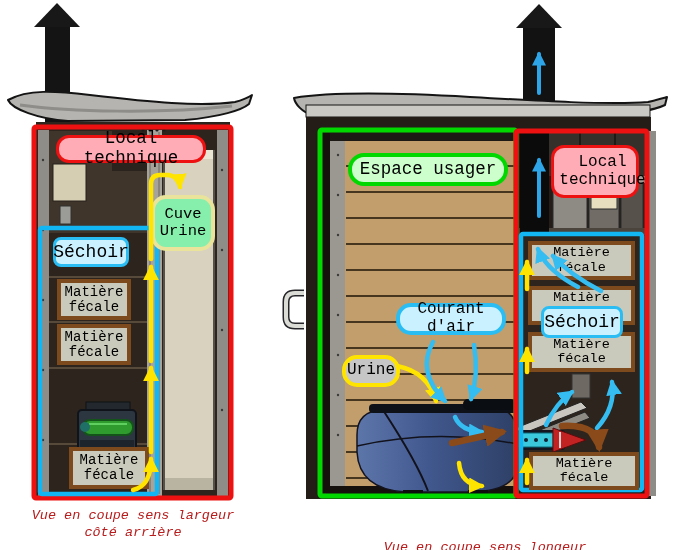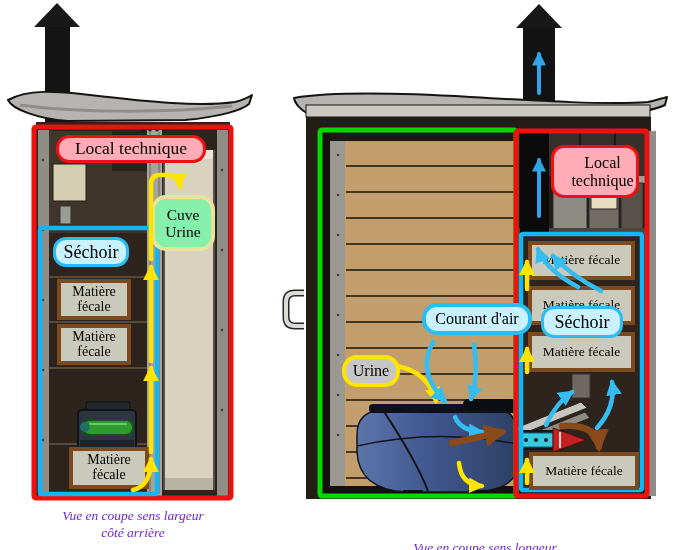--- a/index.html
+++ b/index.html
@@ -1,33 +1,33 @@
 <!DOCTYPE html>
 <html><head>
 <meta charset="utf-8">
 <style>
   html,body{margin:0;padding:0;background:#fff;}
   .stage{position:relative;width:680px;height:550px;background:#ffffff;
-         font-family:Liberation Serif, serif;overflow:hidden;}
+         font-family:Liberation Mono, monospace;overflow:hidden;}
   svg.layer{position:absolute;left:0;top:0;}
   .art{z-index:1;}
   .arrows{z-index:8;pointer-events:none;}
   .pill{position:absolute;box-sizing:border-box;display:flex;align-items:center;
         justify-content:center;text-align:center;white-space:pre-line;color:#000;
         z-index:5;line-height:1.12;}
   .pill.pink{background:#ffacb6;border:3.5px solid #ee1111;border-radius:13px;}
-  .pill.cyanp{background:#c9f1ff;border:3.5px solid #29bdf4;border-radius:13px;}
+  .pill.cyanp{background:#c9f1ff;border:3.5px solid #29bdf4;border-radius:8px;}
   .pill.greenp{background:#ccffcc;border:4px solid #00d800;border-radius:16px;}
   .pill.grayY{background:#c6c6c6;border:4px solid #ffe400;border-radius:15px;}
   .pill.grayPale{background:#86efac;border:4px solid #e9e39b;border-radius:15px;}
   .fbox{position:absolute;box-sizing:border-box;display:flex;align-items:center;
         justify-content:center;text-align:center;white-space:pre-line;
         background:#cacabc;border:4px solid #7c4a1c;color:#000;z-index:4;line-height:1.05;}
   .caption{position:absolute;font-style:italic;font-size:13.5px;text-align:center;
-           white-space:pre-line;color:#6d28d9;line-height:1.25;z-index:6;}
+           white-space:pre-line;color:#b91c1c;line-height:1.25;z-index:6;}
 </style>
 </head>
 <body>
 
 <div class="stage">
 
   <svg class="layer art" width="680" height="550" viewBox="0 0 680 550">
     <defs>
       <linearGradient id="toiletG" x1="0" y1="0" x2="1" y2="0">
         <stop offset="0" stop-color="#5d76aa"></stop>
@@ -214,28 +214,29 @@
   <div class="pill cyanp" style="left:53px;top:237px;width:76px;height:30px;font-size:18px;">Séchoir</div>
   <div class="fbox" style="left:57px;top:279px;width:74px;height:41px;font-size:14px;">Matière
 fécale</div>
   <div class="fbox" style="left:57px;top:324px;width:74px;height:41px;font-size:14px;">Matière
 fécale</div>
   <div class="fbox" style="left:69px;top:447px;width:80px;height:42px;font-size:14px;">Matière
 fécale</div>
   <div class="caption" style="left:8px;top:508px;width:250px;">Vue en coupe sens largeur
 côté arrière</div>
 
+  <div class="pill greenp" style="left:348px;top:153px;width:160px;height:33px;font-size:17.5px;">Espace usager</div>
   <div class="pill pink" style="left:551px;top:145px;width:88px;height:53px;font-size:16px;padding-left:15px;">Local
 technique</div>
   <div class="fbox" style="left:528px;top:241px;width:107px;height:39px;font-size:13.5px;">Matière fécale</div>
   <div class="fbox" style="left:528px;top:286px;width:107px;height:39px;font-size:13.5px;">Matière fécale</div>
   <div class="fbox" style="left:528px;top:332px;width:107px;height:40px;font-size:13.5px;">Matière fécale</div>
   <div class="pill cyanp" style="left:541px;top:306px;width:82px;height:32px;font-size:18px;z-index:6;">Séchoir</div>
   <div class="fbox" style="left:529px;top:452px;width:110px;height:38px;font-size:13.5px;">Matière fécale</div>
-  <div class="pill cyanp" style="left:422px;top:303px;width:110px;height:32px;font-size:16px;border-width:4px;border-radius:15px;">Courant d'air</div>
+  <div class="pill cyanp" style="left:396px;top:303px;width:110px;height:32px;font-size:16px;border-width:4px;border-radius:15px;">Courant d'air</div>
   <div class="pill grayY" style="left:342px;top:355px;width:58px;height:32px;font-size:16px;">Urine</div>
   <div class="caption" style="left:350px;top:540px;width:270px;">Vue en coupe sens longeur</div>
 
   <svg class="layer arrows" width="680" height="550" viewBox="0 0 680 550">
     <defs>
       <marker id="ay" markerWidth="3.6" markerHeight="3.6" refX="2.9" refY="1.75" orient="auto">
         <path d="M0,0 L3.5,1.75 L0,3.5 Z" fill="#ffe400"></path>
       </marker>
       <marker id="ac" markerWidth="3.6" markerHeight="3.6" refX="2.9" refY="1.75" orient="auto">
         <path d="M0,0 L3.5,1.75 L0,3.5 Z" fill="#35bdf2"></path>

